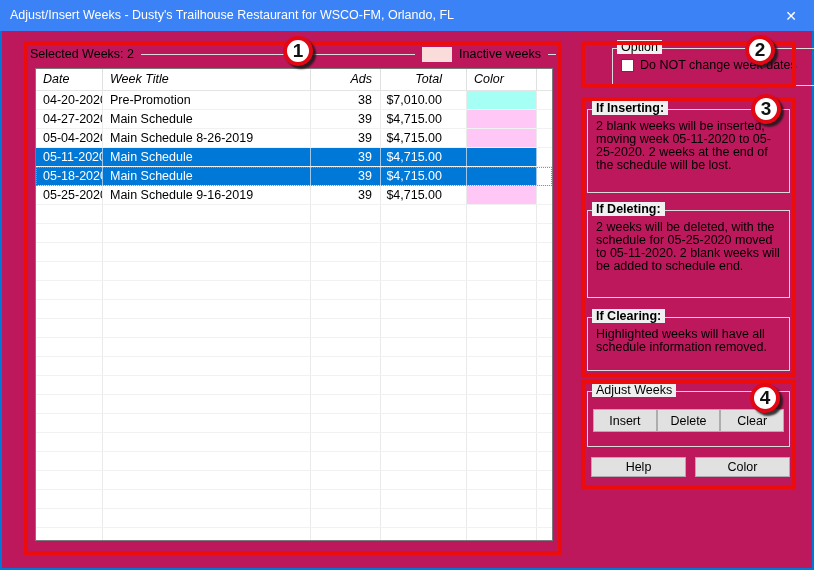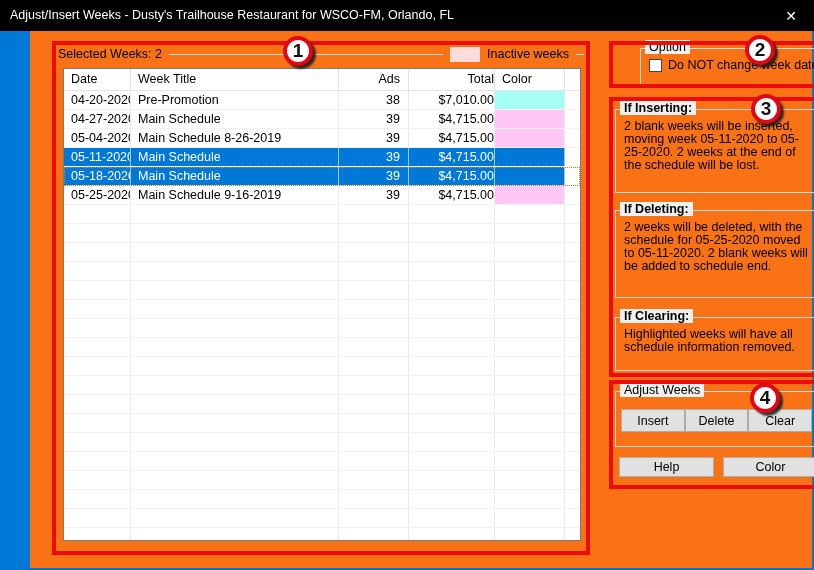--- a/index.html
+++ b/index.html
@@ -2,32 +2,32 @@
 <html><head>
 <meta charset="utf-8">
 <style>
   * { box-sizing: border-box; margin: 0; padding: 0; }
   body { font-family: "Liberation Sans", sans-serif; background: #444; }
   #stage {
     position: relative; width: 814px; height: 570px;
     background: #0078D7; overflow: hidden;
   }
   
-  .titlebar { position: absolute; left: 0; top: 0; width: 814px; height: 31px; background: #000000; }
+  .titlebar { position: absolute; left: 0; top: 0; width: 814px; height: 31px; background: #3b82f6; }
   .titlebar .title {
     position: absolute; left: 10px; top: 0; height: 31px; line-height: 31px;
     color: #fff; font-size: 12.5px; white-space: nowrap;
   }
   .close-btn {
     position: absolute; right: 0; top: 0; width: 46px; height: 31px;
     color: #fff; font-size: 14px; display: flex; align-items: center; justify-content: center;
     cursor: default;
   }
   
-  .content { position: absolute; left: 2px; right: 2px; top: 31px; bottom: 2px; background: #f97316; margin-left: 28px; }
+  .content { position: absolute; left: 2px; right: 2px; top: 31px; bottom: 2px; background: #be185d; }
   
   .ann-rect { position: absolute; border: 4px solid #EC0C0C; z-index: 5; pointer-events: none; }
   #rect1 { left: 22px; top: 10px;  width: 538px; height: 514px; }
   #rect2 { left: 579px; top: 10px; width: 215px; height: 47px; }
   #rect3 { left: 579px; top: 66px; width: 215px; height: 280px; }
   #rect4 { left: 579px; top: 349px; width: 215px; height: 109px; }
   
   .badge {
     position: absolute; z-index: 9; width: 30px; height: 30px; border-radius: 50%;
     background: #fff; border: 4px solid #E30613; color: #111;
@@ -46,27 +46,27 @@
   .legend-row .gline { height: 1px; background: #DADADA; }
   .legend-row .gline.fill { flex: 1; }
   .legend-row .gline.tail { width: 8px; }
   .legend-swatch { width: 30px; height: 15px; }
   .weeks-table {
     position: absolute; left: 33px; top: 37px; width: 518px; height: 473px;
     background: #fff; border: 1px solid #7A7A7A; overflow: hidden; z-index: 1;
     font-size: 12.5px; color: #000;
   }
   .trow { display: flex; height: 19px; line-height: 18px; border-bottom: 1px solid #F1F1F1; }
-  .trow.thead { height: 22px; line-height: 21px; border-bottom: 1px solid #E4E4E4; }
+  .trow.thead { height: 22px; line-height: 21px; border-bottom: 1px solid #E4E4E4; font-style: italic; }
   .tc { height: 100%; border-right: 1px solid #EAEAEA; overflow: hidden; white-space: nowrap; }
   .thead .tc { border-right: 1px solid #E0E0E0; }
   .tc.c-date  { width: 67px;  padding-left: 7px; }
   .tc.c-title { width: 208px; padding-left: 7px; }
   .tc.c-ads   { width: 70px;  padding-right: 8px; text-align: right; }
-  .tc.c-total { width: 86px;  padding-right: 0; text-align: right; }
+  .tc.c-total { width: 86px;  padding-right: 24px; text-align: right; }
   .tc.c-color { width: 70px; }
   .tc.c-fill  { flex: 1; border-right: none; }
   .trow.selected { background: #0078D7; color: #fff; }
   .trow.selected .tc { border-right-color: #9fc6e8; }
   .trow.selected .tc.c-fill { background: #fff; }
   .trow.focused { outline: 1px dotted #C8823C; outline-offset: -1px; }
   
   .groupbox { position: absolute; border: 1px solid #DADADA; background: transparent; }
   .gb-caption {
     position: absolute; top: -9px; left: 4px; background: #F0F0F0; padding: 0 4px;

